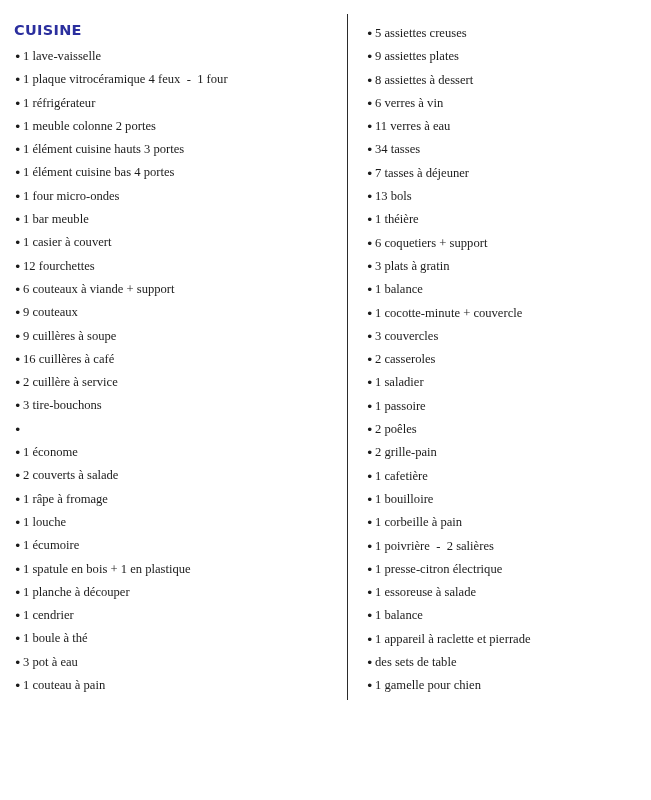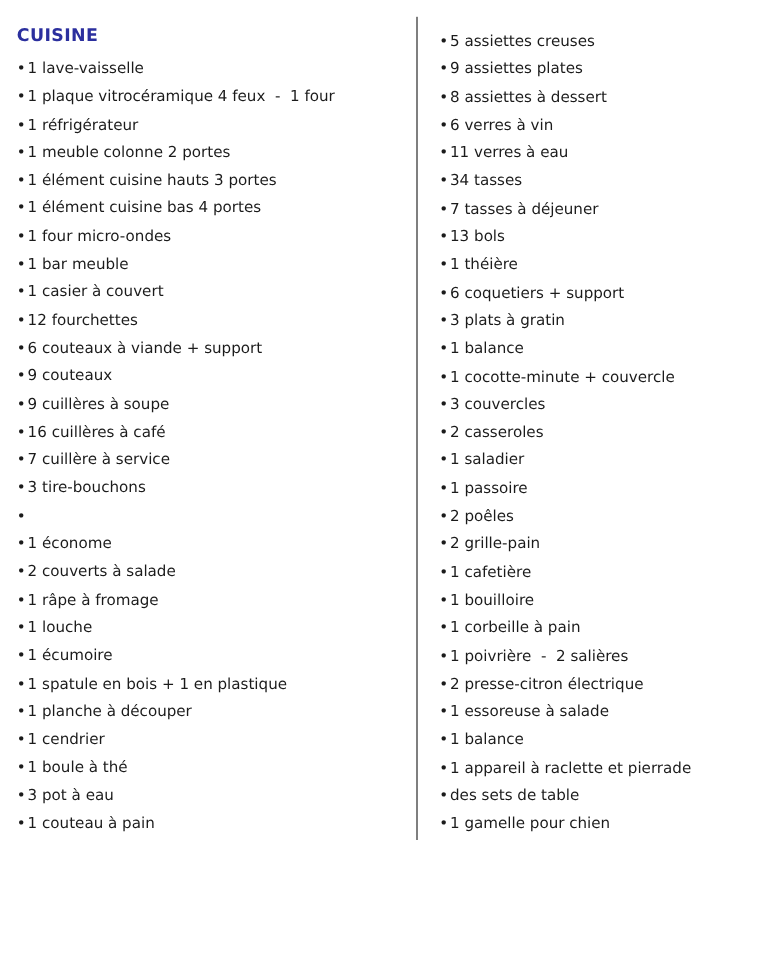--- a/index.html
+++ b/index.html
@@ -61,20 +61,21 @@
     display: inline-block;
     width: 9px;
     flex: 0 0 9px;
     color: #1b1b1b;
     font-size: 12.6px;
     line-height: 23.3px;
     text-align: left;
   }
   .item-text {
     display: inline-block;
+    font-family: Liberation Serif, serif;
   }
 </style>
 </head>
 <body>
 
 <div class="page">
 
   <div class="title">CUISINE</div>
 
   <div class="divider"></div>
@@ -87,21 +88,21 @@
       <div class="item"><span class="bullet">•</span><span class="item-text">1 élément cuisine hauts 3 portes</span></div>
       <div class="item"><span class="bullet">•</span><span class="item-text">1 élément cuisine bas 4 portes</span></div>
       <div class="item"><span class="bullet">•</span><span class="item-text">1 four micro-ondes</span></div>
       <div class="item"><span class="bullet">•</span><span class="item-text">1 bar meuble</span></div>
       <div class="item"><span class="bullet">•</span><span class="item-text">1 casier à couvert</span></div>
       <div class="item"><span class="bullet">•</span><span class="item-text">12 fourchettes</span></div>
       <div class="item"><span class="bullet">•</span><span class="item-text">6 couteaux à viande + support</span></div>
       <div class="item"><span class="bullet">•</span><span class="item-text">9 couteaux</span></div>
       <div class="item"><span class="bullet">•</span><span class="item-text">9 cuillères à soupe</span></div>
       <div class="item"><span class="bullet">•</span><span class="item-text">16 cuillères à café</span></div>
-      <div class="item"><span class="bullet">•</span><span class="item-text">7 cuillère à service</span></div>
+      <div class="item"><span class="bullet">•</span><span class="item-text">2 cuillère à service</span></div>
       <div class="item"><span class="bullet">•</span><span class="item-text">3 tire-bouchons</span></div>
       <div class="item"><span class="bullet">•</span></div>
       <div class="item"><span class="bullet">•</span><span class="item-text">1 économe</span></div>
       <div class="item"><span class="bullet">•</span><span class="item-text">2 couverts à salade</span></div>
       <div class="item"><span class="bullet">•</span><span class="item-text">1 râpe à fromage</span></div>
       <div class="item"><span class="bullet">•</span><span class="item-text">1 louche</span></div>
       <div class="item"><span class="bullet">•</span><span class="item-text">1 écumoire</span></div>
       <div class="item"><span class="bullet">•</span><span class="item-text">1 spatule en bois + 1 en plastique</span></div>
       <div class="item"><span class="bullet">•</span><span class="item-text">1 planche à découper</span></div>
       <div class="item"><span class="bullet">•</span><span class="item-text">1 cendrier</span></div>
@@ -127,21 +128,21 @@
       <div class="item"><span class="bullet">•</span><span class="item-text">3 couvercles</span></div>
       <div class="item"><span class="bullet">•</span><span class="item-text">2 casseroles</span></div>
       <div class="item"><span class="bullet">•</span><span class="item-text">1 saladier</span></div>
       <div class="item"><span class="bullet">•</span><span class="item-text">1 passoire</span></div>
       <div class="item"><span class="bullet">•</span><span class="item-text">2 poêles</span></div>
       <div class="item"><span class="bullet">•</span><span class="item-text">2 grille-pain</span></div>
       <div class="item"><span class="bullet">•</span><span class="item-text">1 cafetière</span></div>
       <div class="item"><span class="bullet">•</span><span class="item-text">1 bouilloire</span></div>
       <div class="item"><span class="bullet">•</span><span class="item-text">1 corbeille à pain</span></div>
       <div class="item"><span class="bullet">•</span><span class="item-text">1 poivrière  -  2 salières</span></div>
-      <div class="item"><span class="bullet">•</span><span class="item-text">2 presse-citron électrique</span></div>
+      <div class="item"><span class="bullet">•</span><span class="item-text">1 presse-citron électrique</span></div>
       <div class="item"><span class="bullet">•</span><span class="item-text">1 essoreuse à salade</span></div>
       <div class="item"><span class="bullet">•</span><span class="item-text">1 balance</span></div>
       <div class="item"><span class="bullet">•</span><span class="item-text">1 appareil à raclette et pierrade</span></div>
       <div class="item"><span class="bullet">•</span><span class="item-text">des sets de table</span></div>
       <div class="item"><span class="bullet">•</span><span class="item-text">1 gamelle pour chien</span></div>
     </div>
 
 </div>
 
 </body></html>

